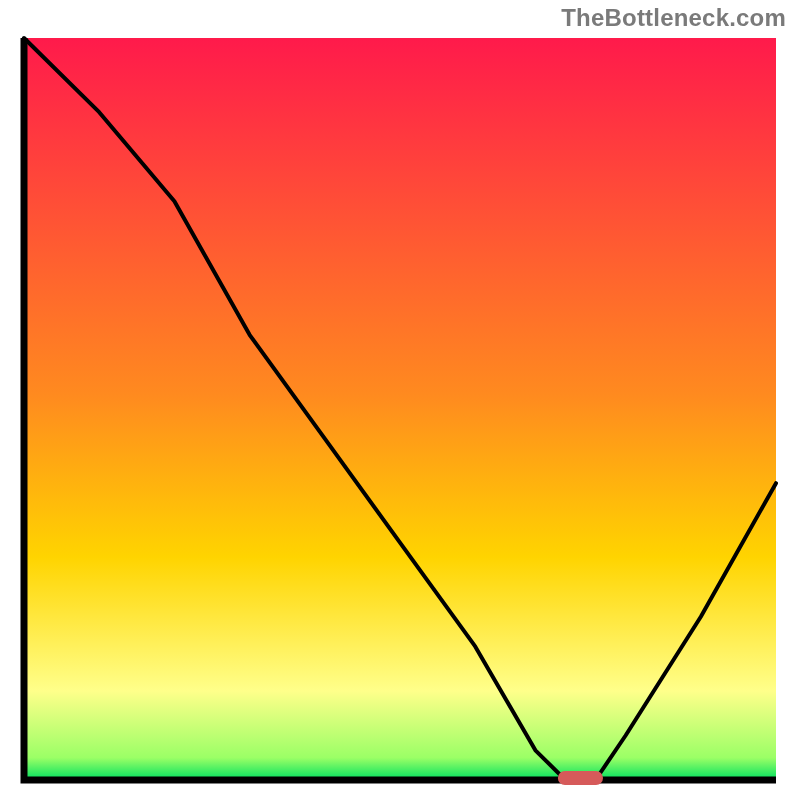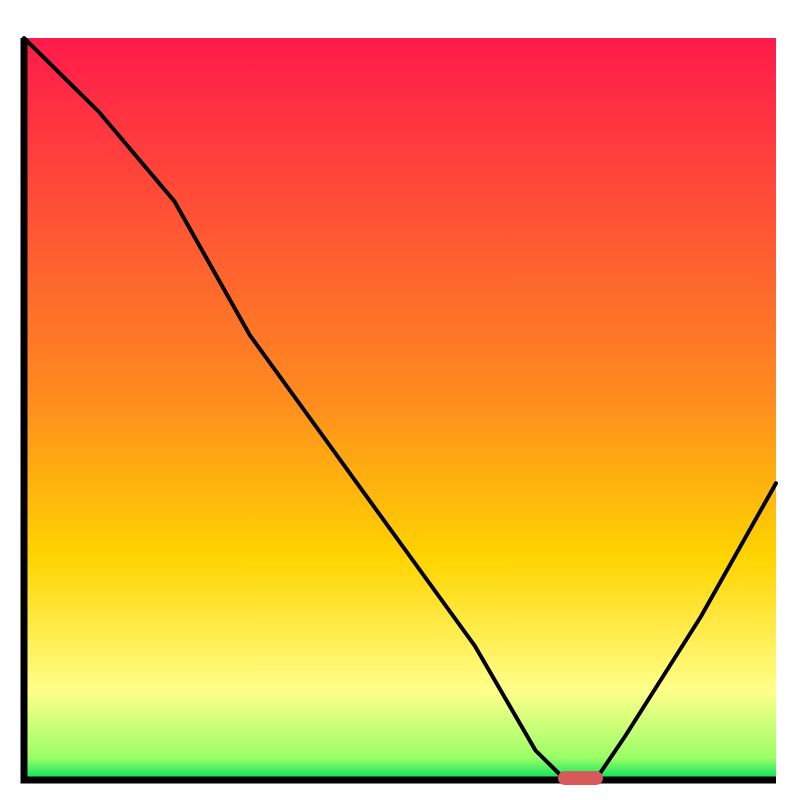--- a/index.html
+++ b/index.html
@@ -28,20 +28,21 @@
     position: absolute;
     top: 32px;
     left: 18px;
   }
 </style>
 </head>
 <body>
 
 <div class="wrap">
 
+  <div class="attribution">TheBottleneck.com</div>
 
   <svg width="764" height="760" viewBox="0 0 764 760">
     <defs>
       <linearGradient id="bg" x1="0" y1="0" x2="0" y2="1">
         <stop id="g0" offset="0%" stop-color="#ff1a4b"></stop>
         <stop id="g1" offset="48%" stop-color="#ff8a1f"></stop>
         <stop id="g2" offset="70%" stop-color="#ffd400"></stop>
         <stop id="g3" offset="88%" stop-color="#ffff8a"></stop>
         <stop id="g4" offset="97%" stop-color="#9bff66"></stop>
         <stop id="g5" offset="100%" stop-color="#00e060"></stop>

